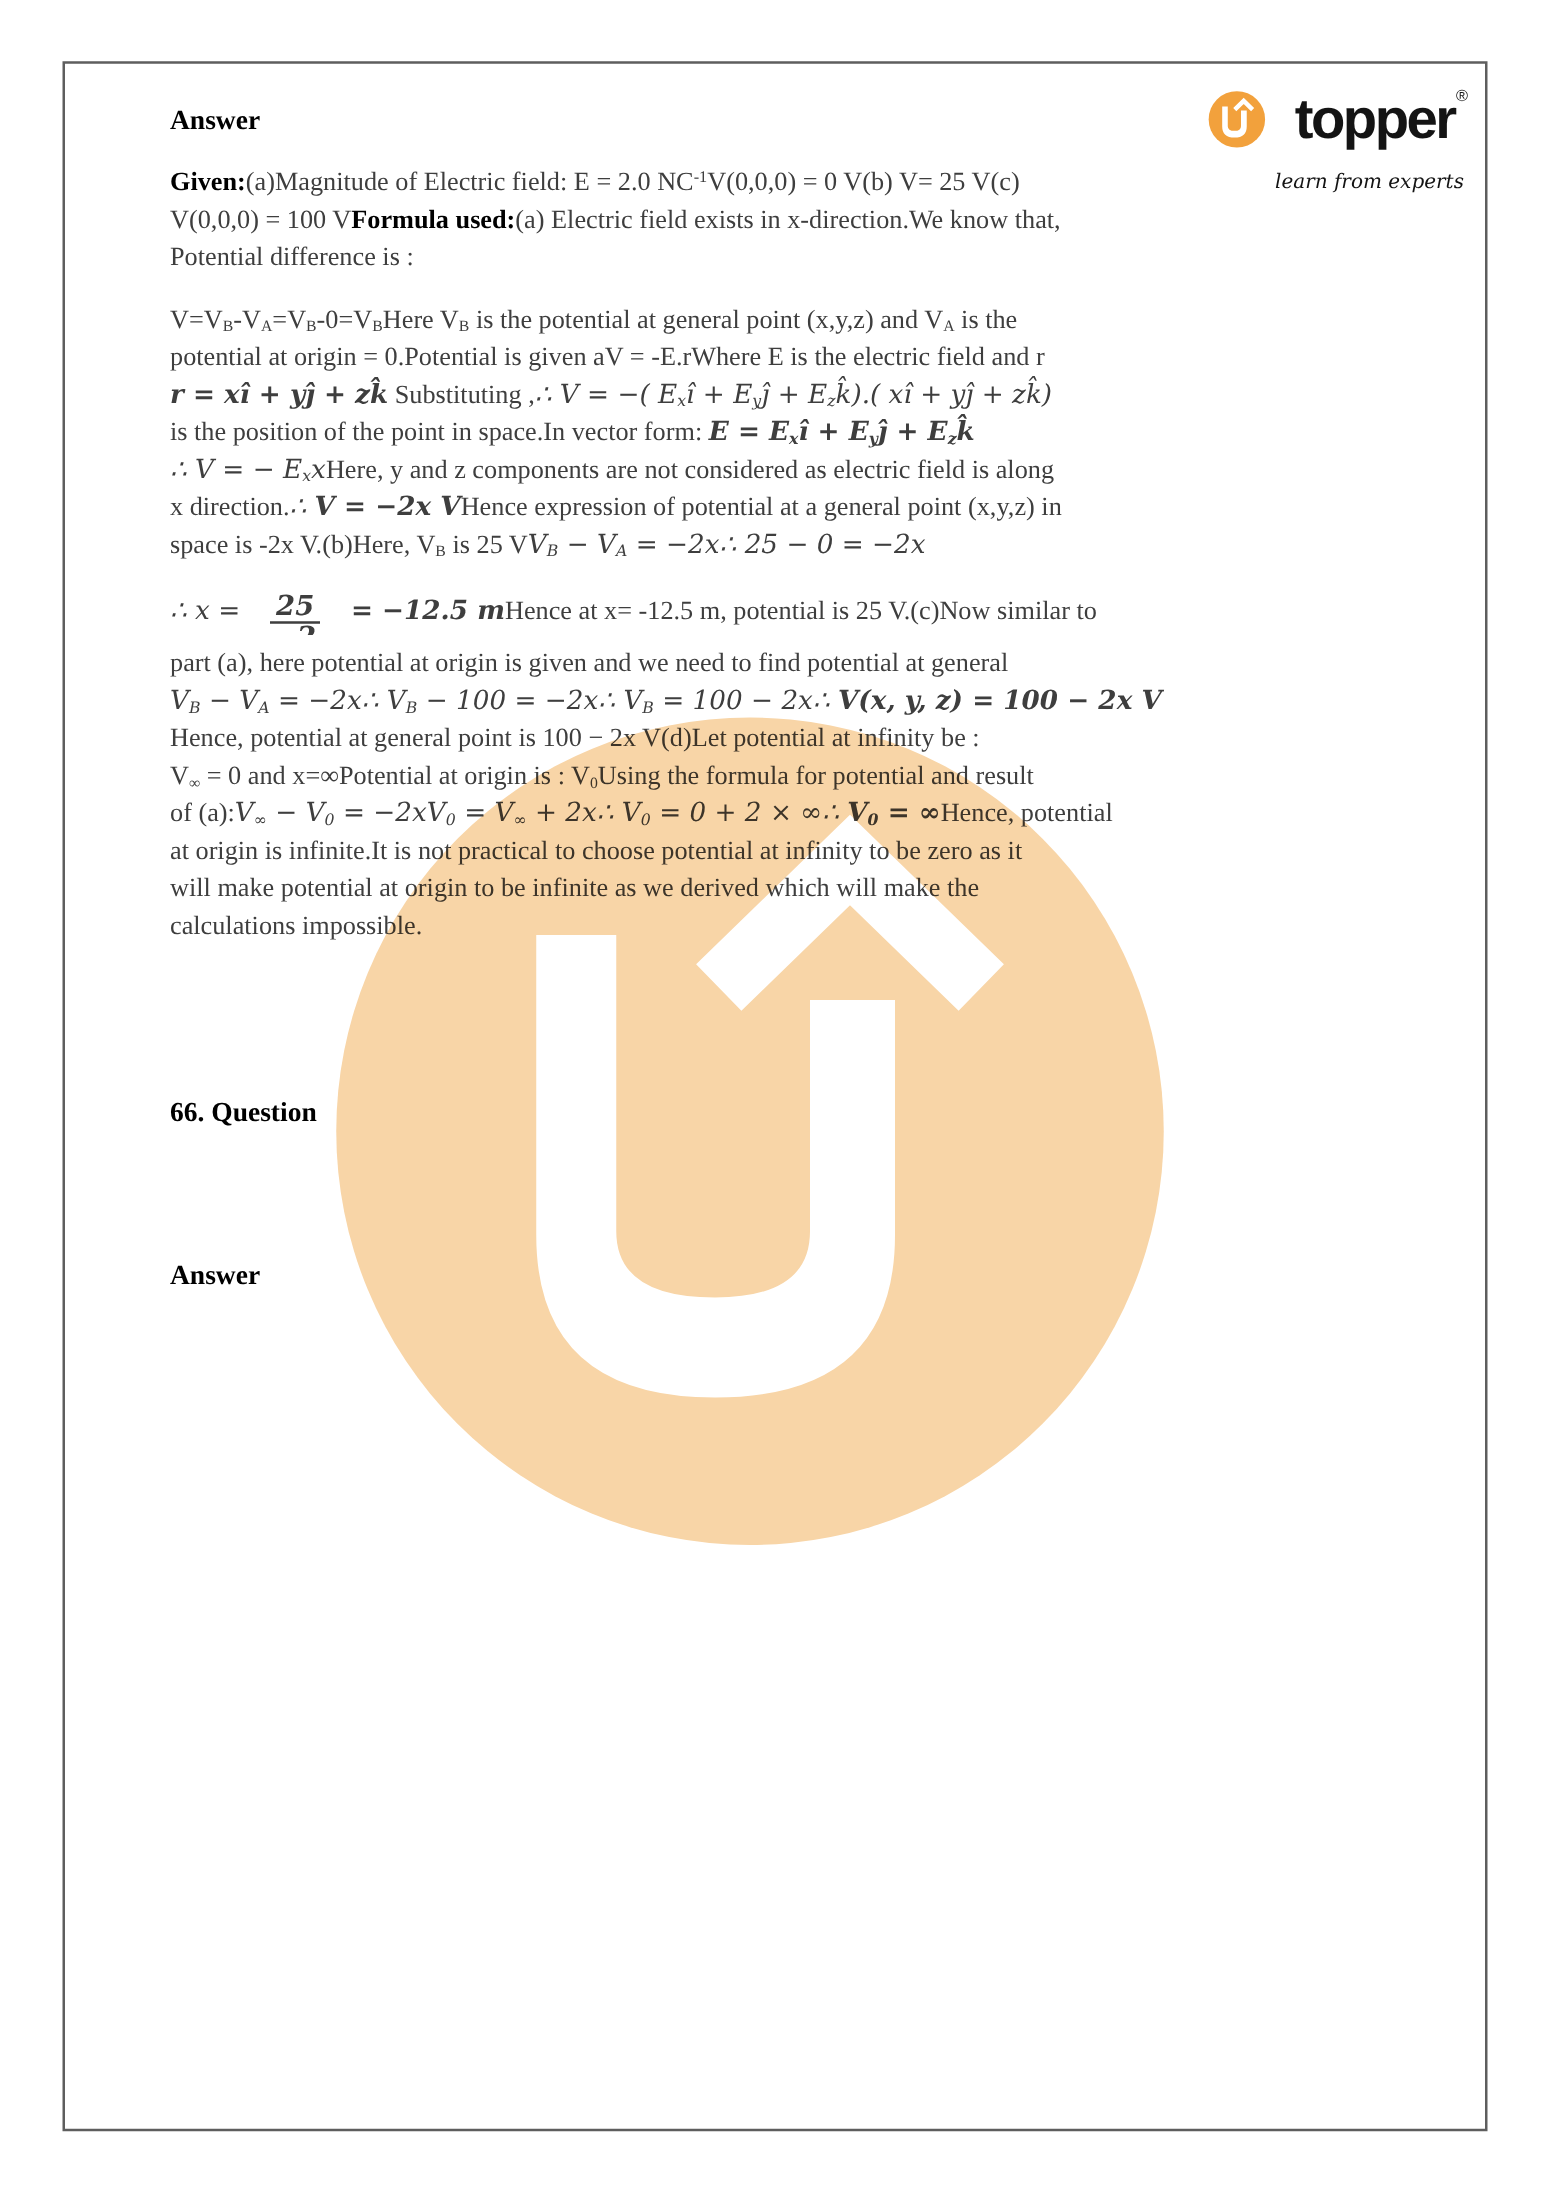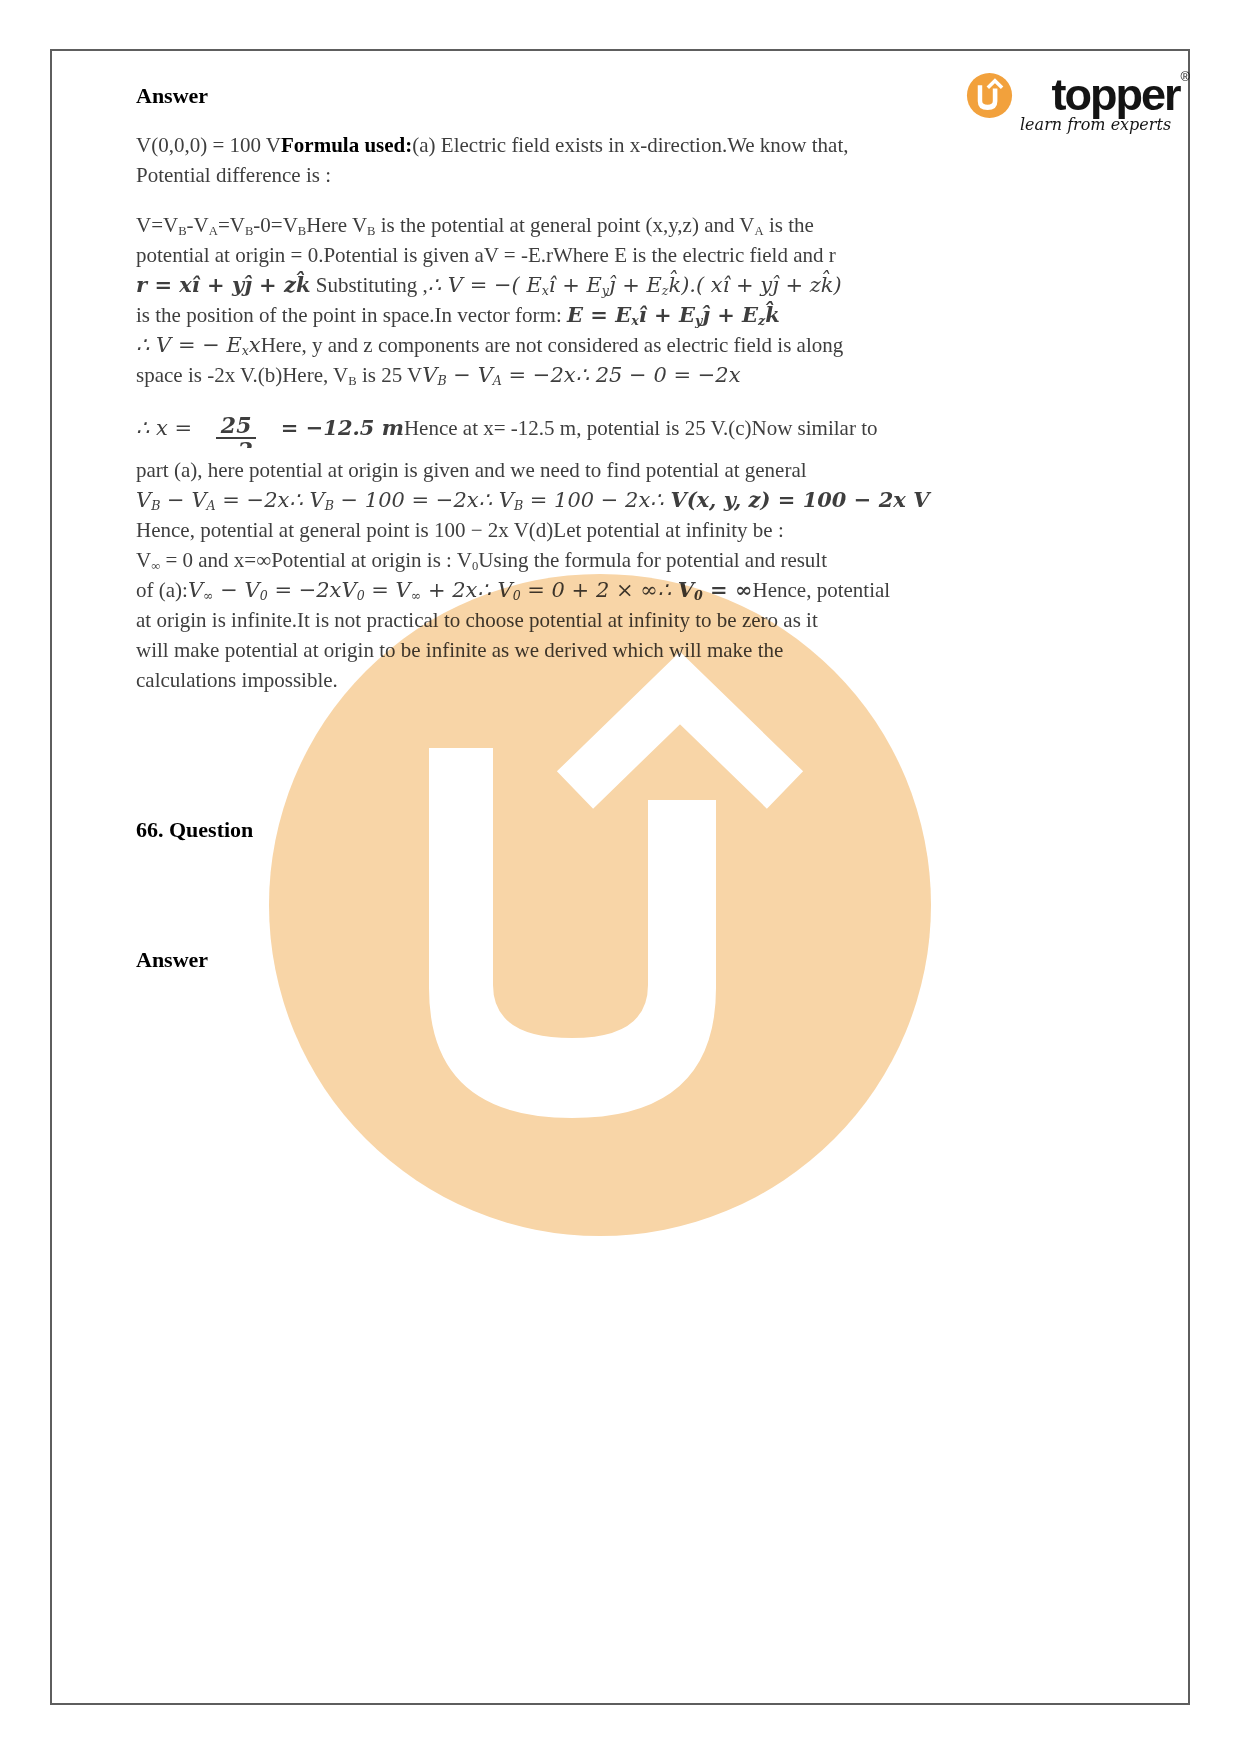--- a/index.html
+++ b/index.html
@@ -1,21 +1,21 @@
 <!DOCTYPE html>
 <html style="--text: #3e3e3e; --heading: #000000; --border: #5e5e5e; --brand: #141414;"><head>
 <meta charset="utf-8">
 <style>
   html,body{margin:0;padding:0;background:#ffffff;}
   body{width:1240px;height:1755px;position:relative;font-family:"Liberation Serif",serif;overflow:hidden;}
   .page-border{position:absolute;left:50px;top:49px;width:1136px;height:1652px;border:2px solid var(--border,#5e5e5e);z-index:0;}
   
   .logo{position:absolute;left:966px;top:72px;display:flex;align-items:flex-start;z-index:3;}
   .logo-icon{width:47px;height:47px;display:block;}
-  .brand-col{display:flex;flex-direction:column;align-items:flex-end;margin-left:7px;}
+  .brand-col{display:flex;flex-direction:column;align-items:center;margin-left:7px;gap:20px;}
   .brand-row{display:flex;align-items:flex-start;line-height:1;}
   .brand{font-family:"Liberation Sans",sans-serif;font-weight:bold;font-size:45px;letter-spacing:-2px;color:var(--brand,#141414);line-height:46px;}
   .reg{font-family:"Liberation Sans",sans-serif;font-size:13px;color:var(--brand,#141414);margin-top:-2px;margin-left:1px;}
   .tagline{font-family:"DejaVu Serif",serif;font-style:italic;font-size:16px;color:var(--brand,#141414);margin-top:-3px;margin-right:19px;}
   
   .doc{position:absolute;left:136px;top:83px;width:960px;z-index:1;}
   .heading{font-weight:bold;font-size:22px;color:var(--heading,#000);height:26px;line-height:26px;white-space:nowrap;}
   .h-answer1{margin-bottom:21px;}
   .h-question{margin-top:122px;}
   .h-answer2{margin-top:104px;}
@@ -51,29 +51,31 @@
       <span class="brand">topper</span>
       <span class="reg">®</span>
     </div>
     <div class="tagline">learn from experts</div>
   </div>
 </div>
 
 <div class="doc" id="doc">
     <div class="heading h-answer1">Answer</div>
     <div class="para1">
+      <div class="line"><span class="b">Given:</span><span class="r">(a)Magnitude of Electric field: E = 2.0 NC</span><span class="r sup">-1</span><span class="r">V(0,0,0) = 0 V(b) V= 25 V(c)</span></div>
       <div class="line"><span class="r">V(0,0,0) = 100 V</span><span class="b">Formula used:</span><span class="r">(a) Electric field exists in x-direction.We know that,</span></div>
       <div class="line"><span class="r">Potential difference is :</span></div>
     </div>
     <div class="para2">
       <div class="line"><span class="r">V=V</span><span class="r sub">B</span><span class="r">-V</span><span class="r sub">A</span><span class="r">=V</span><span class="r sub">B</span><span class="r">-0=V</span><span class="r sub">B</span><span class="r">Here V</span><span class="r sub">B</span><span class="r"> is the potential at general point (x,y,z) and V</span><span class="r sub">A</span><span class="r"> is the</span></div>
       <div class="line"><span class="r">potential at origin = 0.Potential is given aV = -E.rWhere E is the electric field and r</span></div>
       <div class="line"><span class="mb">r = xî + yĵ + zk̂</span><span class="r"> Substituting ,</span><span class="m">∴ V = −( E</span><span class="m sub">x</span><span class="m">î + E</span><span class="m sub">y</span><span class="m">ĵ + E</span><span class="m sub">z</span><span class="m">k̂).( xî + yĵ + zk̂)</span></div>
       <div class="line"><span class="r">is the position of the point in space.In vector form:  </span><span class="mb">E = E</span><span class="mb sub">x</span><span class="mb">î + E</span><span class="mb sub">y</span><span class="mb">ĵ + E</span><span class="mb sub">z</span><span class="mb">k̂</span></div>
       <div class="line"><span class="m">∴ V = − E</span><span class="m sub">x</span><span class="m">x</span><span class="r">Here, y and z components are not considered as electric field is along</span></div>
+      <div class="line"><span class="r">x direction.</span><span class="m">∴ </span><span class="mb">V = −2x V</span><span class="r">Hence expression of potential at a general point (x,y,z) in</span></div>
       <div class="line"><span class="r">space is -2x V.(b)Here, V</span><span class="r sub">B</span><span class="r"> is 25 V</span><span class="m">V</span><span class="m sub">B</span><span class="m"> − V</span><span class="m sub">A</span><span class="m"> = −2x</span><span class="m">∴ 25 − 0 = −2x</span></div>
     </div>
     <div class="fracline">
       <div class="line"><span class="m">∴ x = </span><span class="frac mb"><span class="num">25</span><span class="den">−2</span></span><span class="mb"> = −12.5 m</span><span class="r">Hence at x= -12.5 m, potential is 25 V.(c)Now similar to</span></div>
     </div>
     <div class="para3">
       <div class="line"><span class="r">part (a), here potential at origin is given and we need to find potential at general</span></div>
       <div class="line"><span class="m">V</span><span class="m sub">B</span><span class="m"> − V</span><span class="m sub">A</span><span class="m"> = −2x</span><span class="m">∴ V</span><span class="m sub">B</span><span class="m"> − 100 = −2x</span><span class="m">∴ V</span><span class="m sub">B</span><span class="m"> = 100 − 2x</span><span class="m">∴ </span><span class="mb">V(x, y, z) = 100 − 2x V</span></div>
       <div class="line"><span class="r">Hence, potential at general point is 100 − 2x V(d)</span><span class="r">Let potential at infinity be :</span></div>
       <div class="line"><span class="r">V</span><span class="r sub">∞</span><span class="r"> = 0 and x=∞Potential at origin is : V</span><span class="r sub">0</span><span class="r">Using the formula for potential and result</span></div>

